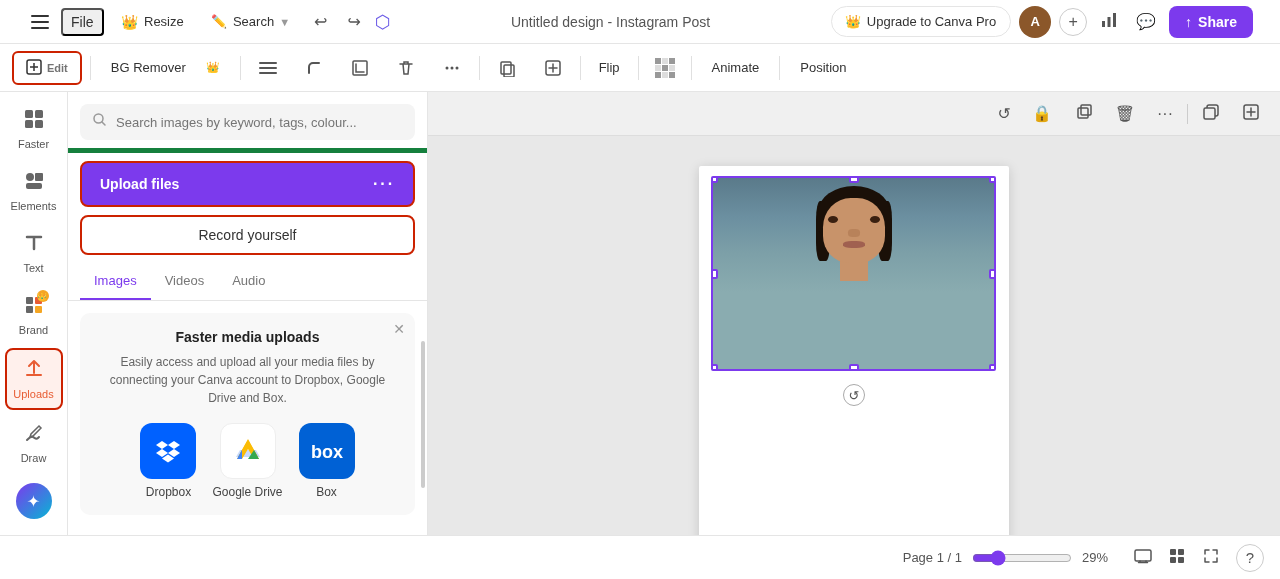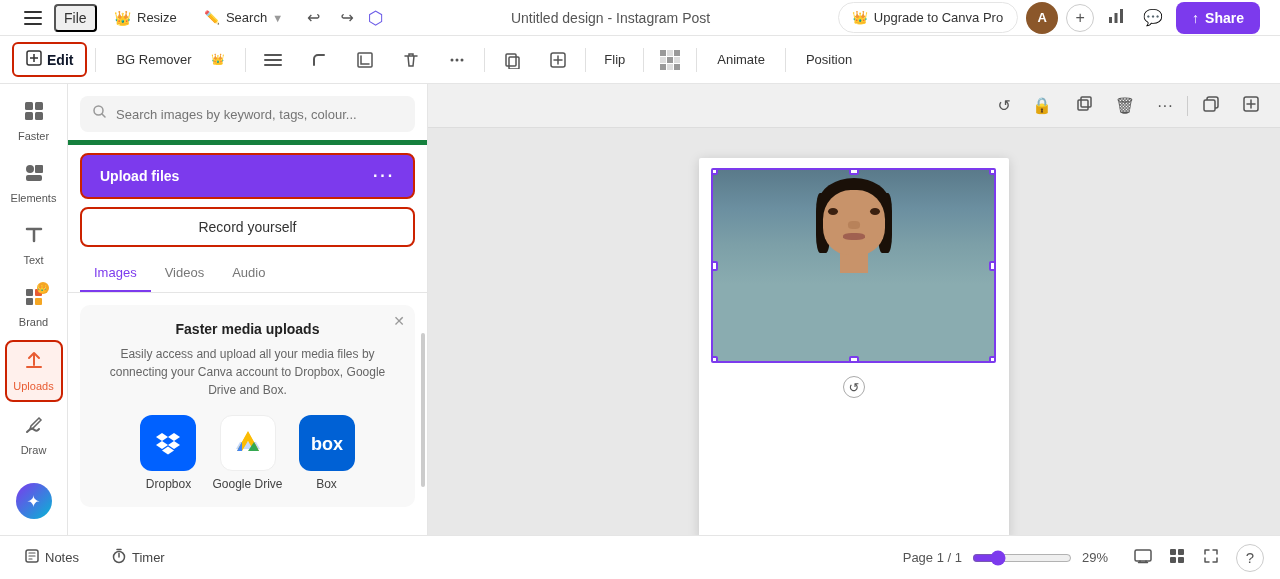--- a/index.html
+++ b/index.html
@@ -1,24 +1,24 @@
 <!DOCTYPE html>
 <html><head>
   <meta charset="utf-8">
   <style>
     * { box-sizing: border-box; margin: 0; padding: 0; }
     body { font-family: -apple-system, BlinkMacSystemFont, 'Segoe UI', sans-serif; background: #f0f0f0; width: 1280px; height: 579px; overflow: hidden; display: flex; flex-direction: column; }
 
     
     .top-toolbar {
-      height: 36px;
+      height: 44px;
       background: #fff;
       display: flex;
       align-items: center;
-      padding: 0 20px;
+      padding: 0 27px;
       gap: 8px;
       border-bottom: 1px solid #e5e5e5;
       flex-shrink: 0;
     }
     .toolbar-hamburger { display: flex; flex-direction: column; gap: 4px; cursor: pointer; padding: 4px; }
     .toolbar-hamburger span { display: block; width: 18px; height: 2px; background: #333; border-radius: 2px; }
     .toolbar-file-btn { font-size: 14px; font-weight: 500; color: #333; cursor: pointer; padding: 4px 8px; border-radius: 4px; }
     .resize-btn { display: flex; align-items: center; gap: 5px; background: #fff; border: none; padding: 5px 10px; border-radius: 6px; cursor: pointer; font-size: 13px; font-weight: 500; color: #333; }
     .resize-btn .crown { color: #f5a623; font-size: 14px; }
     .editing-btn { display: flex; align-items: center; gap: 5px; background: #fff; border: none; padding: 5px 10px; border-radius: 6px; cursor: pointer; font-size: 13px; font-weight: 500; color: #333; }
@@ -38,21 +38,21 @@
     .secondary-toolbar {
       height: 48px;
       background: #fff;
       display: flex;
       align-items: center;
       padding: 0 12px;
       gap: 8px;
       border-bottom: 1px solid #e5e5e5;
       flex-shrink: 0;
     }
-    .edit-btn-active { display: flex; align-items: center; gap: 5px; background: #fff; border: 2px solid #cc2200; padding: 6px 12px; border-radius: 6px; cursor: pointer; font-size: 14px; font-weight: 600; color: #0f172a; }
+    .edit-btn-active { display: flex; align-items: center; gap: 5px; background: #fff; border: 2px solid #cc2200; padding: 6px 12px; border-radius: 6px; cursor: pointer; font-size: 11px; font-weight: 600; color: #737373; }
     .edit-btn-active .edit-icon { color: #333; }
     .bg-remover-btn { display: flex; align-items: center; gap: 20px; background: none; border: none; padding: 6px 12px; border-radius: 6px; cursor: pointer; font-size: 13px; color: #333; }
     .bg-remover-btn .crown-small { color: #f5a623; font-size: 11px; }
     .toolbar-sep { width: 1px; height: 24px; background: #e0e0e0; }
     .icon-btn { background: none; border: none; padding: 6px 10px; border-radius: 6px; cursor: pointer; font-size: 16px; color: #333; display: flex; align-items: center; justify-content: center; }
     .flip-btn { background: none; border: none; padding: 6px 10px; border-radius: 6px; cursor: pointer; font-size: 13px; color: #333; text-align: right; }
     .checker-btn { background: none; border: none; padding: 6px 8px; border-radius: 6px; cursor: pointer; }
     .checker-grid { display: grid; grid-template-columns: repeat(3,6px); grid-template-rows: repeat(3,6px); gap: 1px; }
     .checker-cell { background: #999; width: 6px; height: 6px; }
     .checker-cell.light { background: #ddd; }
@@ -609,41 +609,20 @@
 
         <div style="position:absolute;top:218px;left:50%;transform:translateX(-50%);width:22px;height:22px;background:white;border:1.5px solid #aaa;border-radius:50%;display:flex;align-items:center;justify-content:center;cursor:pointer;font-size:13px;color:#555;">↺</div>
       </div>
 
     </div>
   </div>
 
 </div>
 
 <div class="bottom-bar">
-  <div class="bottom-bar-left">
-    <button class="notes-btn">
-      <span>
-        <svg width="16" height="16" viewBox="0 0 16 16" fill="none">
-          <rect x="2" y="2" width="12" height="12" rx="2" stroke="#555" stroke-width="1.5" fill="none"></rect>
-          <path d="M5 5h6M5 8h6M5 11h3" stroke="#555" stroke-width="1.2" stroke-linecap="round"></path>
-        </svg>
-      </span>
-      <span>Notes</span>
-    </button>
-    <button class="timer-btn">
-      <span>
-        <svg width="16" height="16" viewBox="0 0 16 16" fill="none">
-          <circle cx="8" cy="9" r="5.5" stroke="#555" stroke-width="1.5" fill="none"></circle>
-          <path d="M8 9V5.5" stroke="#555" stroke-width="1.5" stroke-linecap="round"></path>
-          <path d="M6 1.5h4" stroke="#555" stroke-width="1.5" stroke-linecap="round"></path>
-        </svg>
-      </span>
-      <span>Timer</span>
-    </button>
-  </div>
   <div class="bottom-bar-right">
     <span class="page-indicator">Page 1 / 1</span>
     <div class="zoom-slider-wrap">
       <input type="range" class="zoom-slider" min="10" max="100" value="29" style="">
     </div>
     <span class="zoom-label">29%</span>
     <div class="view-btns">
       <button class="view-btn">
         <svg width="18" height="18" viewBox="0 0 18 18" fill="none">
           <rect x="1" y="3" width="16" height="11" rx="1.5" stroke="#555" stroke-width="1.5" fill="none"></rect>

